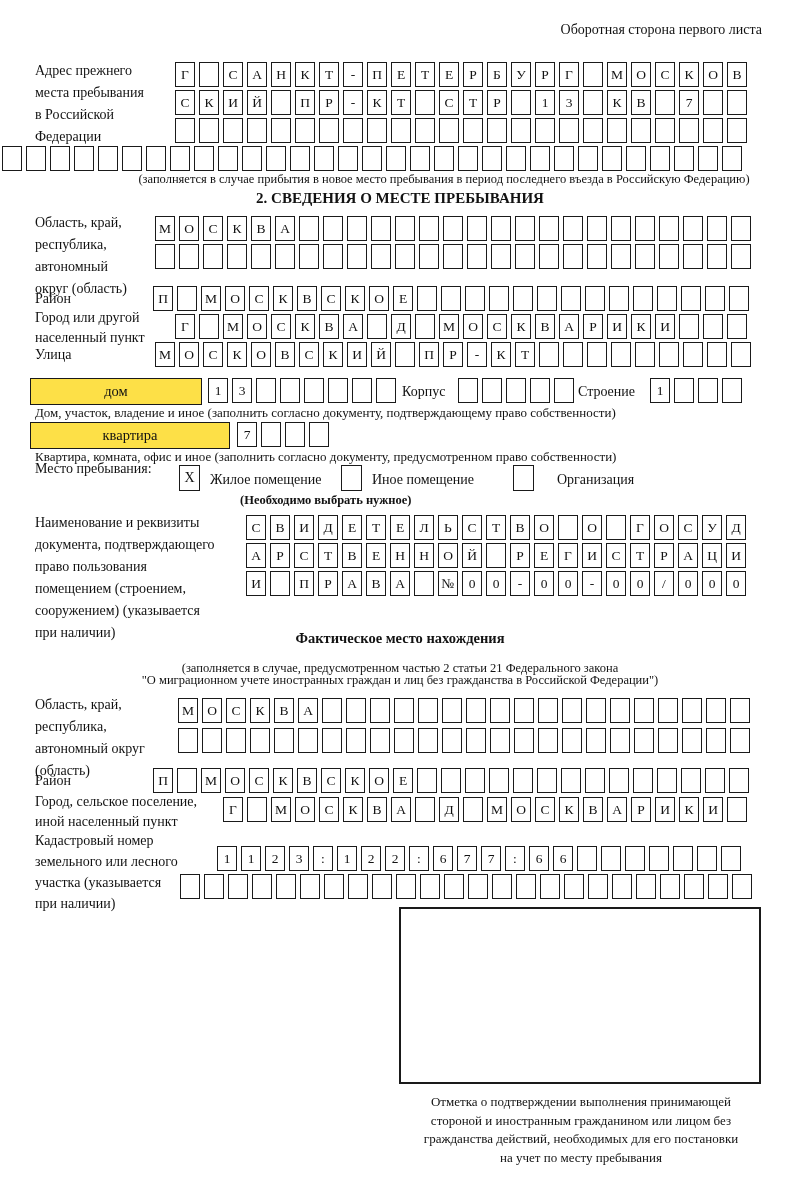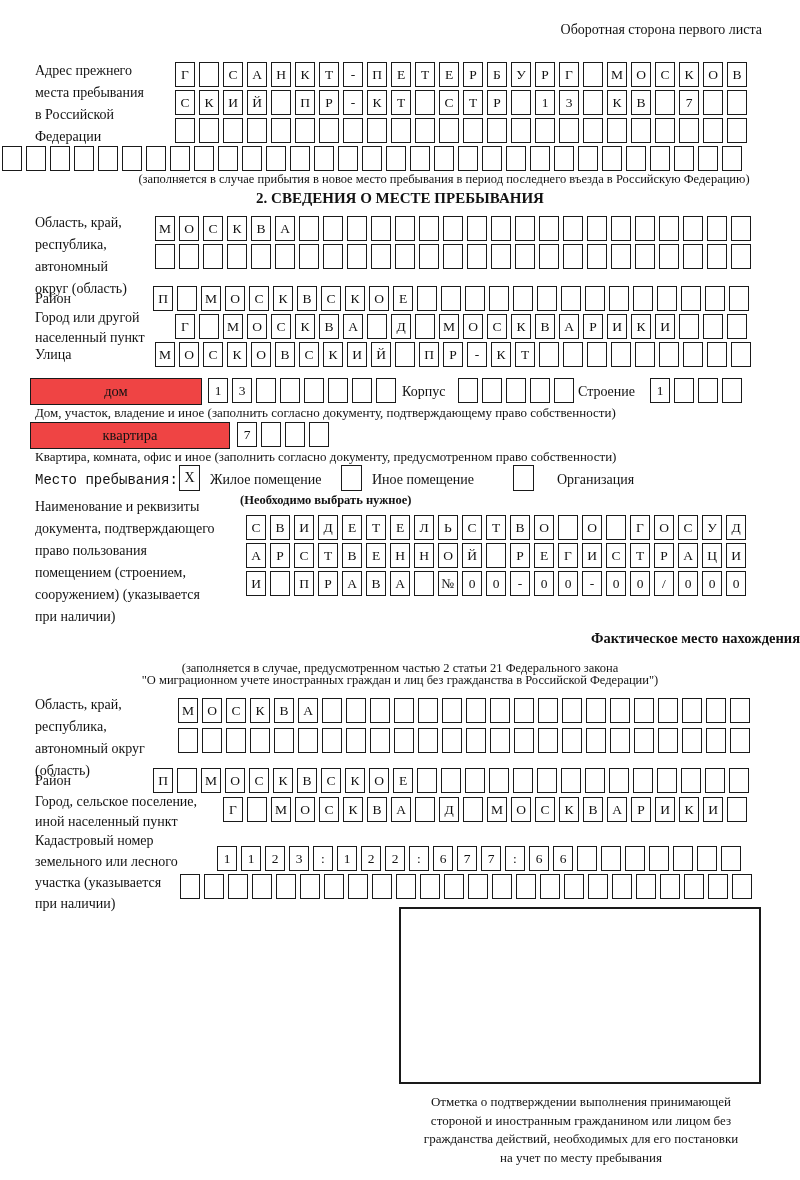--- a/index.html
+++ b/index.html
@@ -10,21 +10,21 @@
   .cap{position:absolute;font-size:12.5px;}
   .cap-c{position:absolute;left:0;width:800px;text-align:center;font-size:12.5px;}
   .title{position:absolute;left:0;width:800px;text-align:center;font-weight:bold;font-size:15px;}
   .row{position:absolute;display:flex;gap:4px;}
   .cell{width:20px;height:25px;box-sizing:border-box;border:1.6px solid #1a1a1a;
         display:flex;align-items:center;justify-content:center;
         font-size:13.5px;line-height:1;background:#fff;}
   .chk{position:absolute;width:21px;height:26px;box-sizing:border-box;border:1.6px solid #1a1a1a;
        display:flex;align-items:center;justify-content:center;font-size:14px;background:#fff;}
   .field-rect{position:absolute;height:27px;box-sizing:border-box;border:1.8px solid #1a1a1a;
-       display:flex;align-items:center;justify-content:center;font-size:14.5px;background:#ef4444;}
+       display:flex;align-items:center;justify-content:center;font-size:14.5px;background:#fde047;}
   .stamp{position:absolute;box-sizing:border-box;border:2px solid #1a1a1a;background:#fff;}
   .stamp-cap{position:absolute;text-align:center;font-size:13px;line-height:18.5px;white-space:pre-line;}
   .hdr{position:absolute;left:0;top:22px;width:762px;text-align:right;font-size:14px;}
 </style>
 </head>
 <body>
 
 <div class="hdr">Оборотная сторона первого листа</div>
 
 <div class="lbl" style="left:35px;top:60px;">Адрес прежнего
@@ -322,30 +322,30 @@
 
 <div class="field-rect" style="left:30px;top:422px;width:200px;">квартира</div>
 <div class="row" style="left:237px;top:422px;">
     <span class="cell">7</span>
     <span class="cell"></span>
     <span class="cell"></span>
     <span class="cell"></span>
   </div>
 <div class="cap" style="left:35px;top:449px;font-size:13px;">Квартира, комната, офис и иное (заполнить согласно документу, предусмотренном право собственности)</div>
 
-<div class="lbl" style="left:35px;top:469px;font-family:Liberation Mono, monospace;">Место пребывания:</div>
+<div class="lbl" style="left:35px;top:458px;">Место пребывания:</div>
 <div class="chk" style="left:179px;top:465px;">X</div>
 <div class="lbl" style="left:210px;top:469px;text-align:center;">Жилое помещение</div>
 <div class="chk" style="left:341px;top:465px;"></div>
 <div class="lbl" style="left:372px;top:469px;">Иное помещение</div>
 <div class="chk" style="left:513px;top:465px;"></div>
 <div class="lbl" style="left:557px;top:469px;">Организация</div>
 <div class="cap" style="left:240px;top:493px;font-weight:bold;">(Необходимо выбрать нужное)</div>
 
-<div class="lbl" style="left:35px;top:496px;">Наименование и реквизиты
+<div class="lbl" style="left:35px;top:512px;">Наименование и реквизиты
 документа, подтверждающего
 право пользования
 помещением (строением,
 сооружением) (указывается
 при наличии)</div>
 <div class="row" style="left:246px;top:515px;">
     <span class="cell">С</span>
     <span class="cell">В</span>
     <span class="cell">И</span>
     <span class="cell">Д</span>
@@ -407,21 +407,21 @@
     <span class="cell">0</span>
     <span class="cell">-</span>
     <span class="cell">0</span>
     <span class="cell">0</span>
     <span class="cell">/</span>
     <span class="cell">0</span>
     <span class="cell">0</span>
     <span class="cell">0</span>
   </div>
 
-<div class="title" style="top:630px;font-size:14.5px;text-align:right;">Фактическое место нахождения</div>
+<div class="title" style="top:630px;font-size:14.5px;">Фактическое место нахождения</div>
 <div class="cap-c" style="top:655px;margin-top:6px;">(заполняется в случае, предусмотренном частью 2 статьи 21 Федерального закона</div>
 <div class="cap-c" style="top:673px;">"О миграционном учете иностранных граждан и лиц без гражданства в Российской Федерации")</div>
 
 <div class="lbl" style="left:35px;top:694px;">Область, край,
 республика,
 автономный округ
 (область)</div>
 <div class="row" style="left:178px;top:698px;">
     <span class="cell">М</span>
     <span class="cell">О</span>

